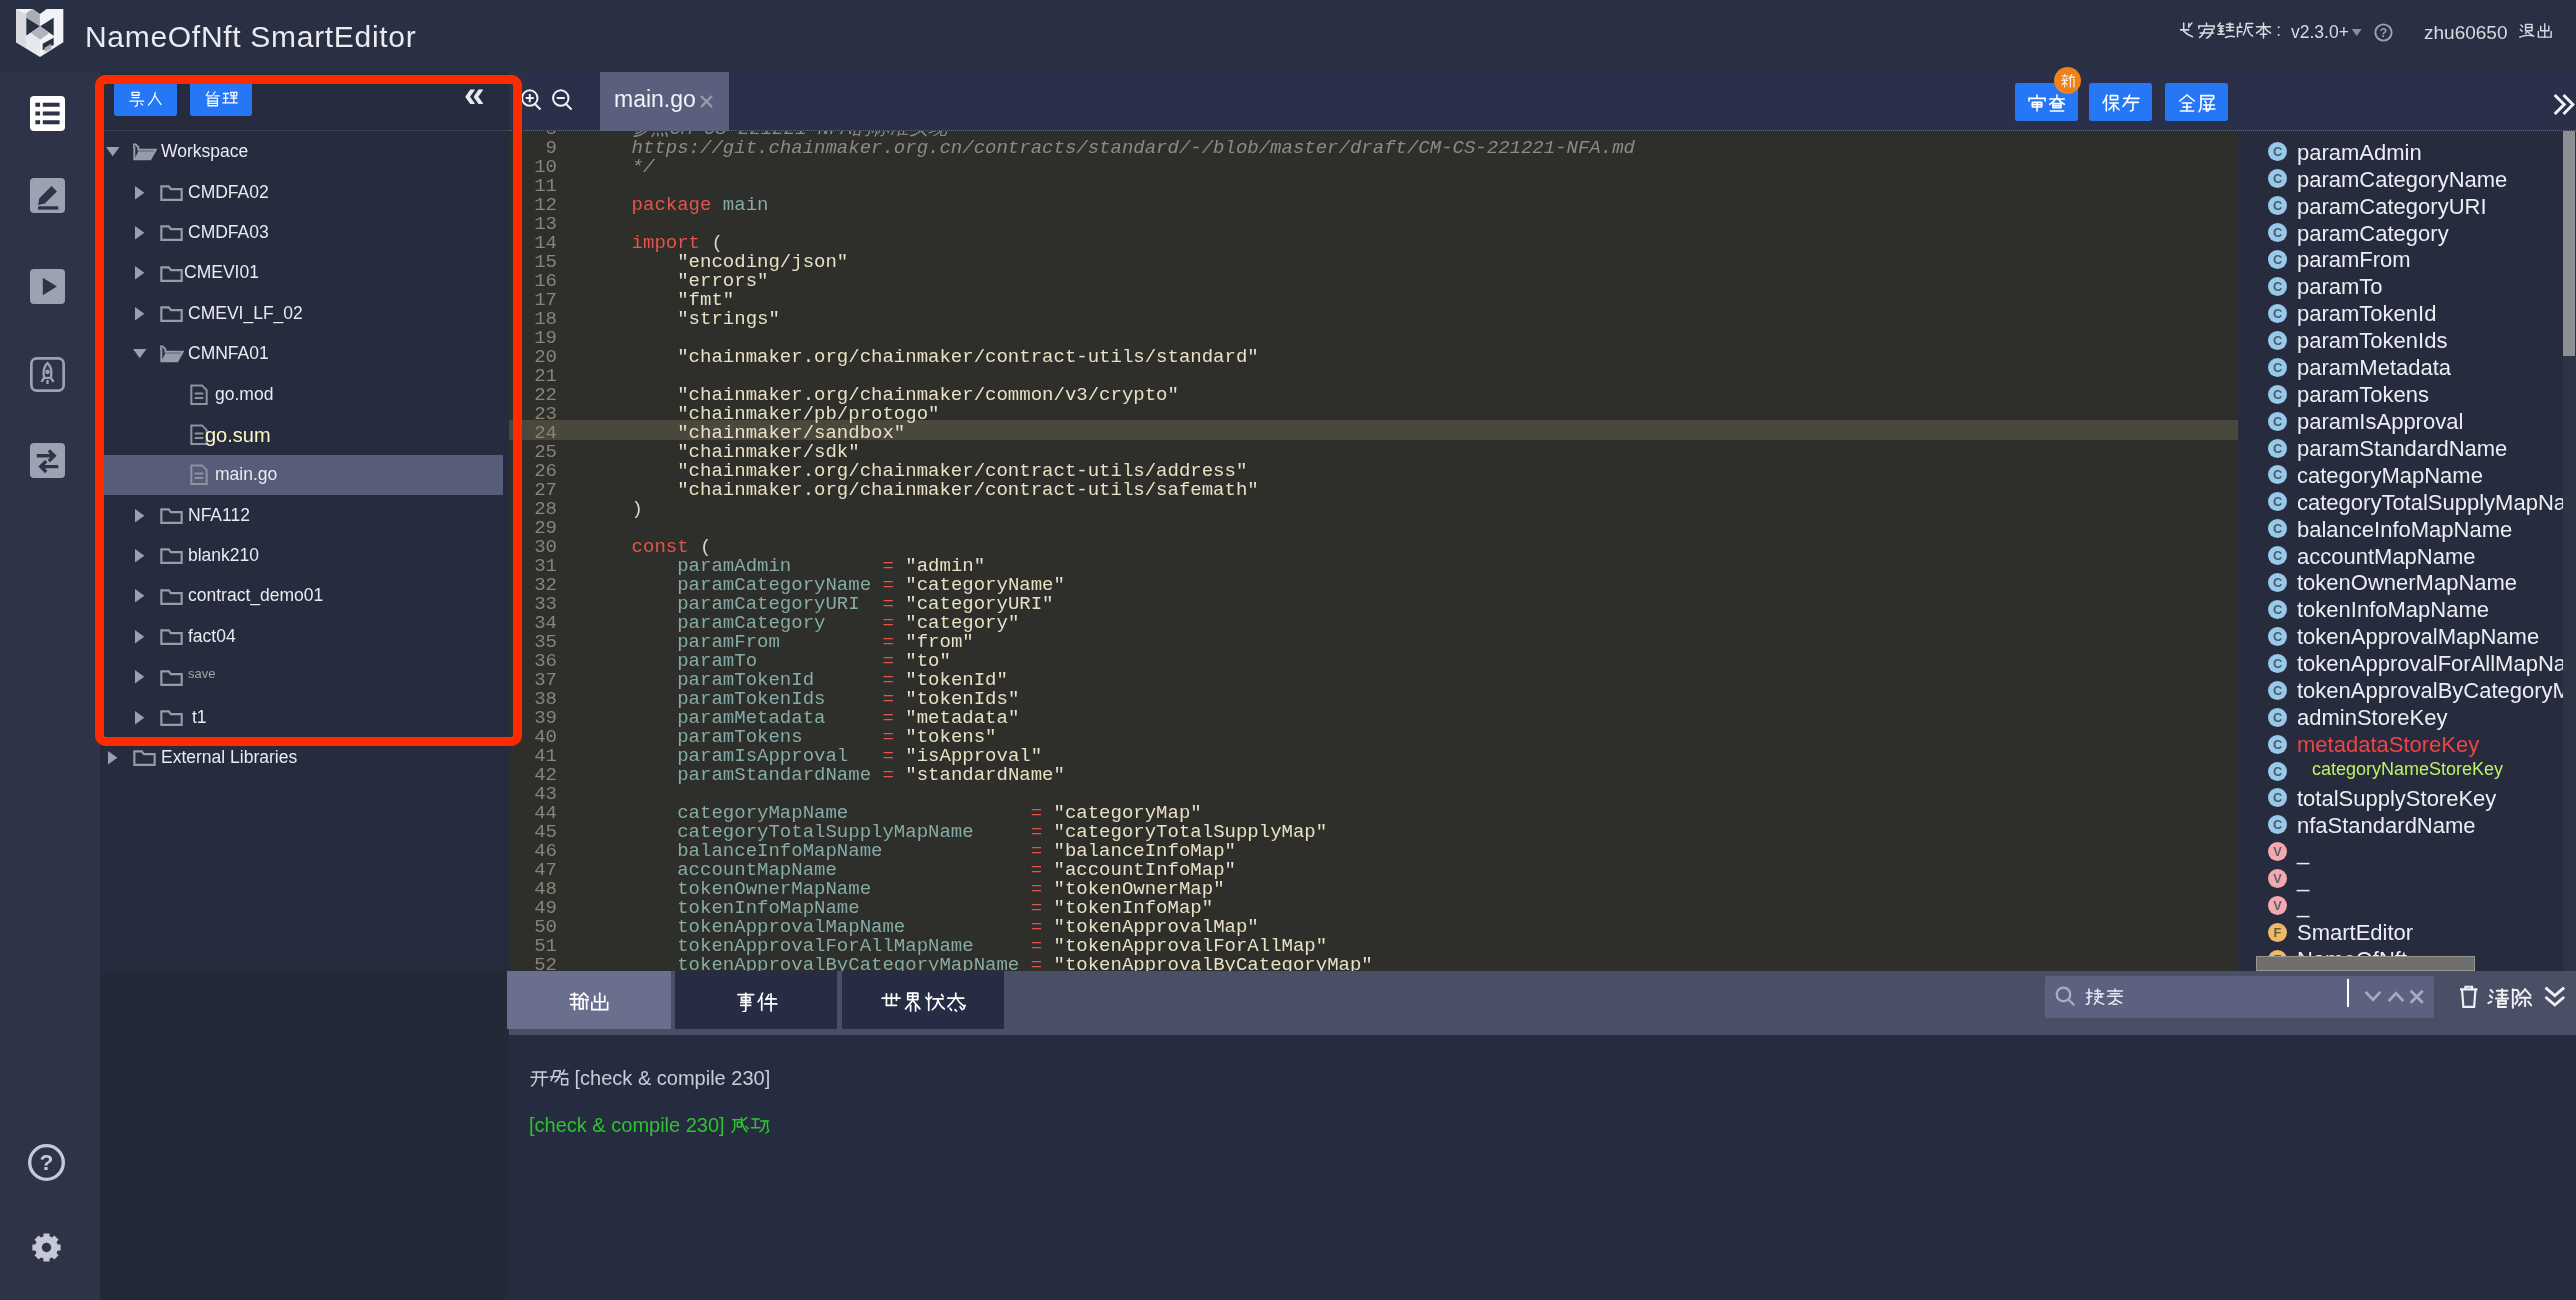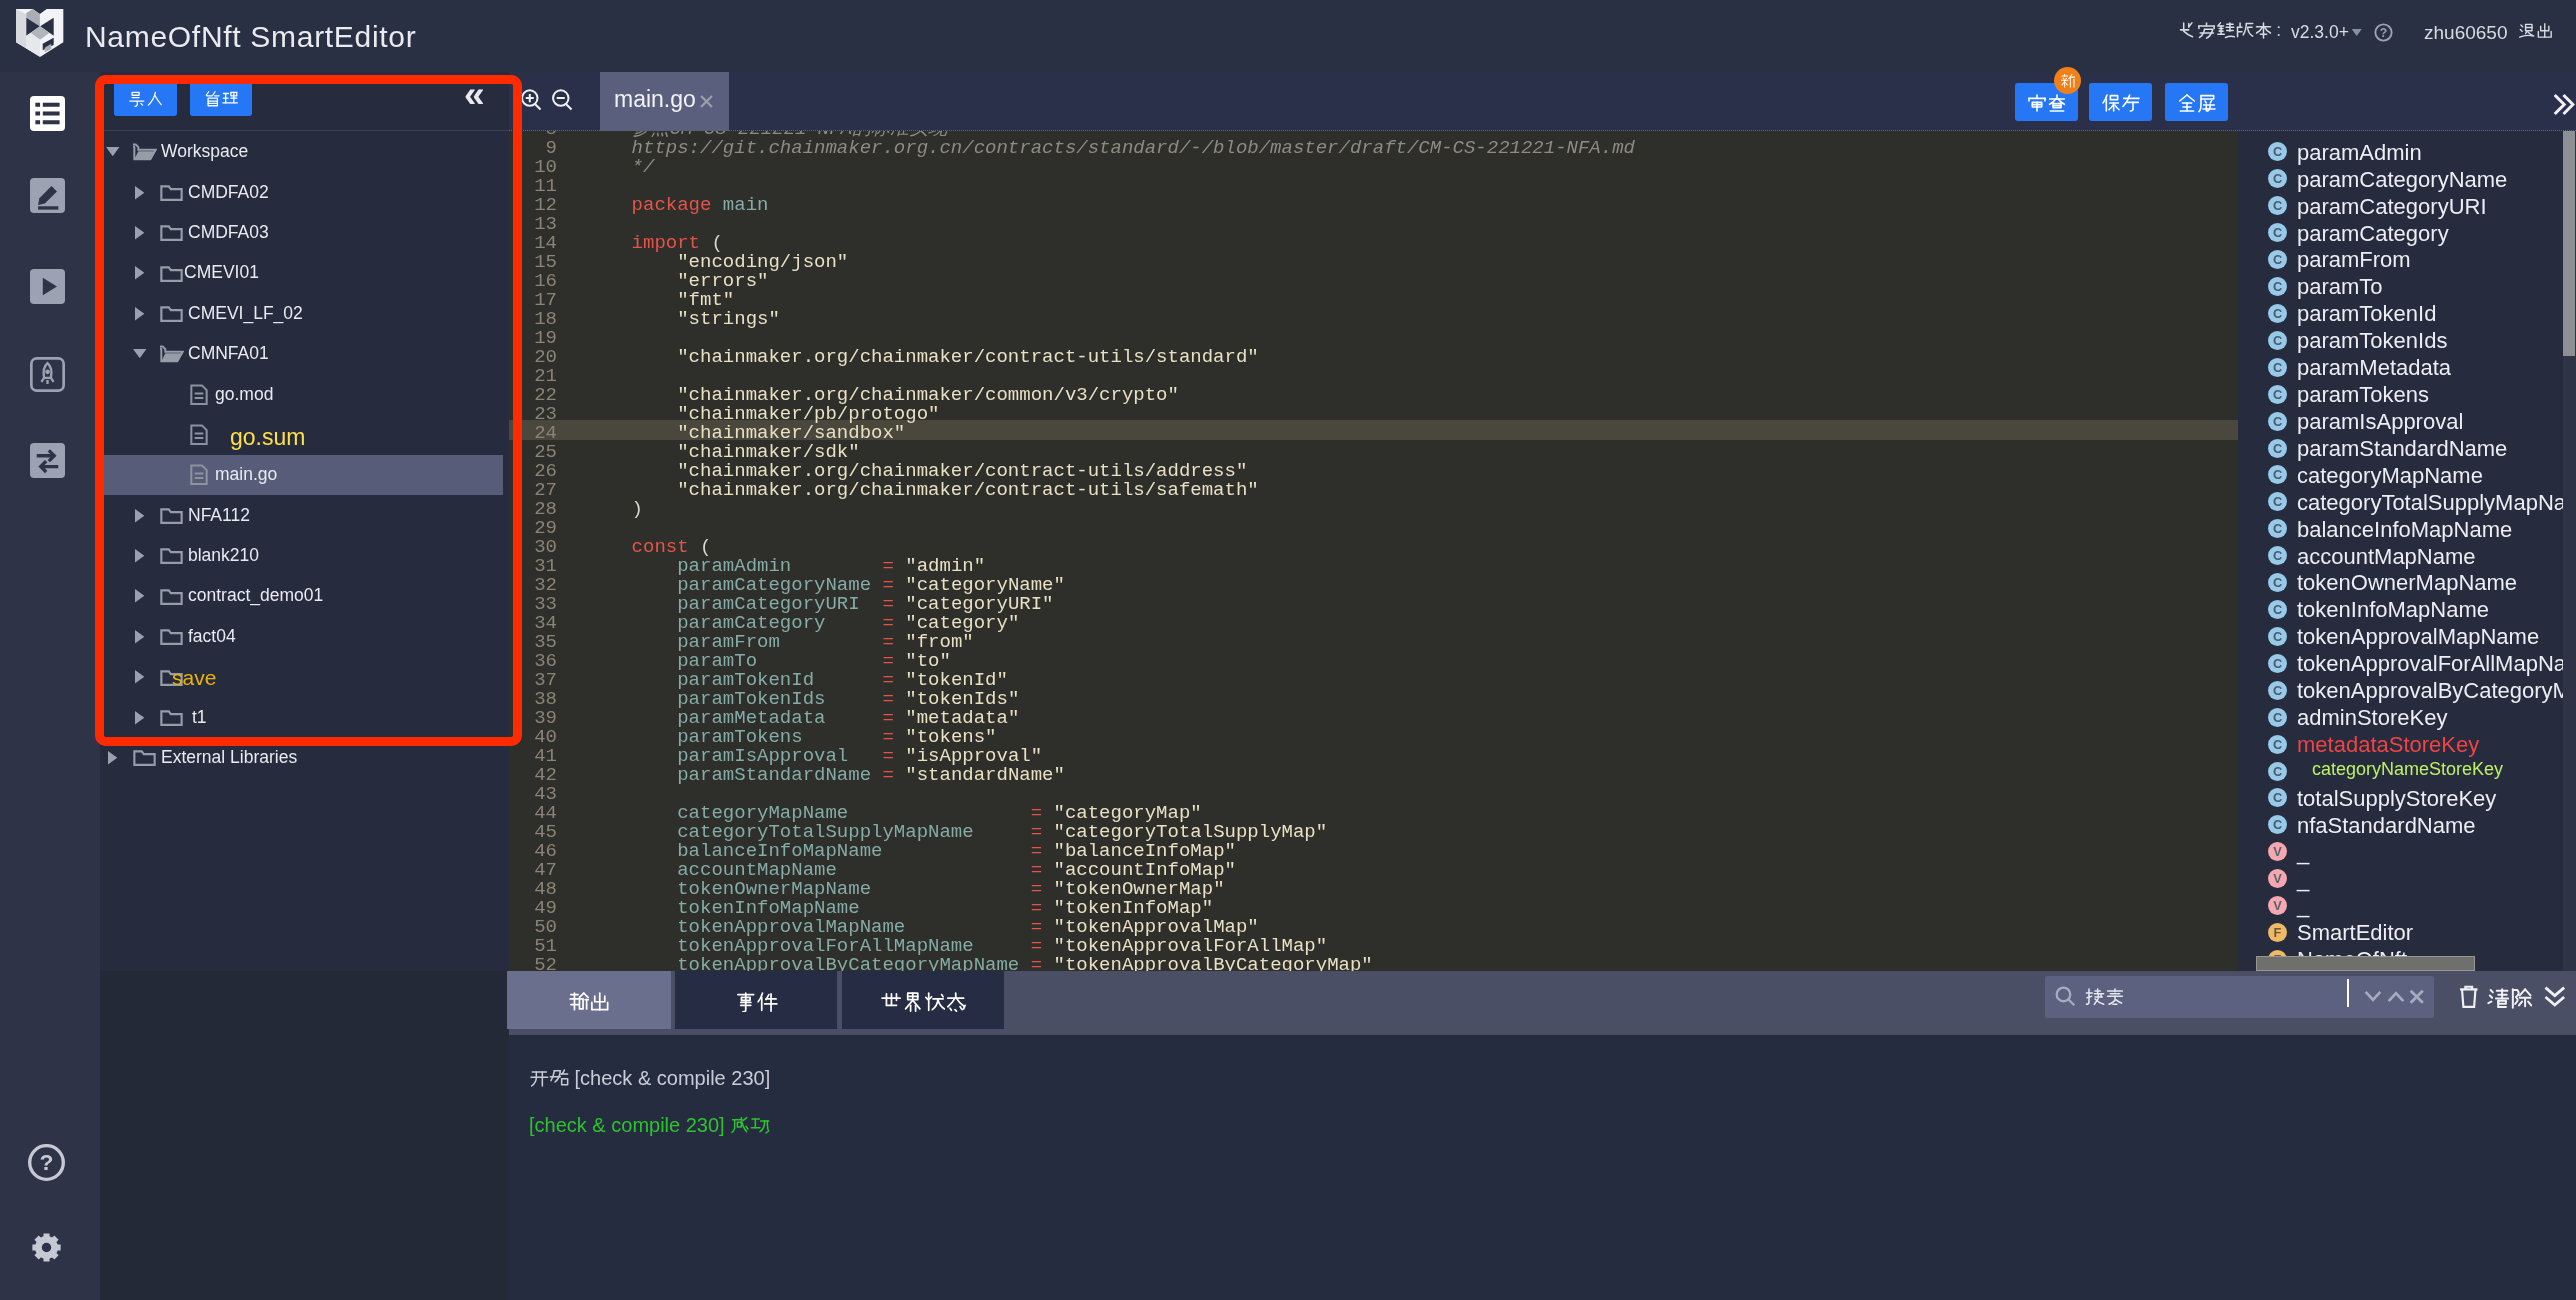--- a/index.html
+++ b/index.html
@@ -237,21 +237,21 @@
 <div class="abs" style="left:188px;top:343px;font-size:17.5px;color:#E9EBF1">CMNFA01</div>
 <svg class="abs" style="left:190px;top:384px" width="18" height="21.5" viewBox="0 0 27 32">
     <path d="M2,2 h16 l7,7 v21 h-23 z" fill="none" stroke="#8E93A0" stroke-width="3"></path>
     <path d="M7,14h13M7,21h13" stroke="#8E93A0" stroke-width="3"></path>
   </svg>
 <div class="abs" style="left:215px;top:384px;font-size:17.5px;color:#E9EBF1">go.mod</div>
 <svg class="abs" style="left:190px;top:424px" width="18" height="21.5" viewBox="0 0 27 32">
     <path d="M2,2 h16 l7,7 v21 h-23 z" fill="none" stroke="#8E93A0" stroke-width="3"></path>
     <path d="M7,14h13M7,21h13" stroke="#8E93A0" stroke-width="3"></path>
   </svg>
-<div class="abs" style="left:230px;top:424px;font-size:23px;color:#fde047">go.sum</div>
+<div class="abs" style="left:205px;top:424px;font-size:20px;color:#fef9c3">go.sum</div>
 <div class="abs" style="left:100px;top:455px;width:403px;height:40px;background:#575C79"></div>
 <svg class="abs" style="left:190px;top:464px" width="18" height="21.5" viewBox="0 0 27 32">
     <path d="M2,2 h16 l7,7 v21 h-23 z" fill="none" stroke="#8E93A0" stroke-width="3"></path>
     <path d="M7,14h13M7,21h13" stroke="#8E93A0" stroke-width="3"></path>
   </svg>
 <div class="abs" style="left:215px;top:464px;font-size:17.5px;color:#E9EBF1">main.go</div>
 <svg class="abs" style="left:135px;top:509px" width="10" height="13.5" viewBox="0 0 15 20">
     <polygon points="0,0 14,10 0,20" fill="#9AA0AE"></polygon>
   </svg>
 <svg class="abs" style="left:160px;top:506px" width="23" height="19" viewBox="0 0 34 28">
@@ -278,21 +278,21 @@
 <svg class="abs" style="left:160px;top:627px" width="23" height="19" viewBox="0 0 34 28">
     <path d="M2,25 v-20 h11 l3,4 h16 v16 z" fill="none" stroke="#969CA8" stroke-width="3.2"></path>
   </svg>
 <div class="abs" style="left:188px;top:626px;font-size:17.5px;color:#E9EBF1">fact04</div>
 <svg class="abs" style="left:135px;top:670px" width="10" height="13.5" viewBox="0 0 15 20">
     <polygon points="0,0 14,10 0,20" fill="#9AA0AE"></polygon>
   </svg>
 <svg class="abs" style="left:160px;top:668px" width="23" height="19" viewBox="0 0 34 28">
     <path d="M2,25 v-20 h11 l3,4 h16 v16 z" fill="none" stroke="#969CA8" stroke-width="3.2"></path>
   </svg>
-<div class="abs" style="left:172px;top:666px;font-size:21px;color:#eab308">save</div>
+<div class="abs" style="left:188px;top:666px;font-size:13px;color:#a3a3a3">save</div>
 <svg class="abs" style="left:135px;top:711px" width="10" height="13.5" viewBox="0 0 15 20">
     <polygon points="0,0 14,10 0,20" fill="#9AA0AE"></polygon>
   </svg>
 <svg class="abs" style="left:160px;top:708px" width="23" height="19" viewBox="0 0 34 28">
     <path d="M2,25 v-20 h11 l3,4 h16 v16 z" fill="none" stroke="#969CA8" stroke-width="3.2"></path>
   </svg>
 <div class="abs" style="left:192px;top:707px;font-size:17.5px;color:#E9EBF1">t1</div>
 <svg class="abs" style="left:108px;top:751px" width="10" height="13.5" viewBox="0 0 15 20">
     <polygon points="0,0 14,10 0,20" fill="#9AA0AE"></polygon>
   </svg>

